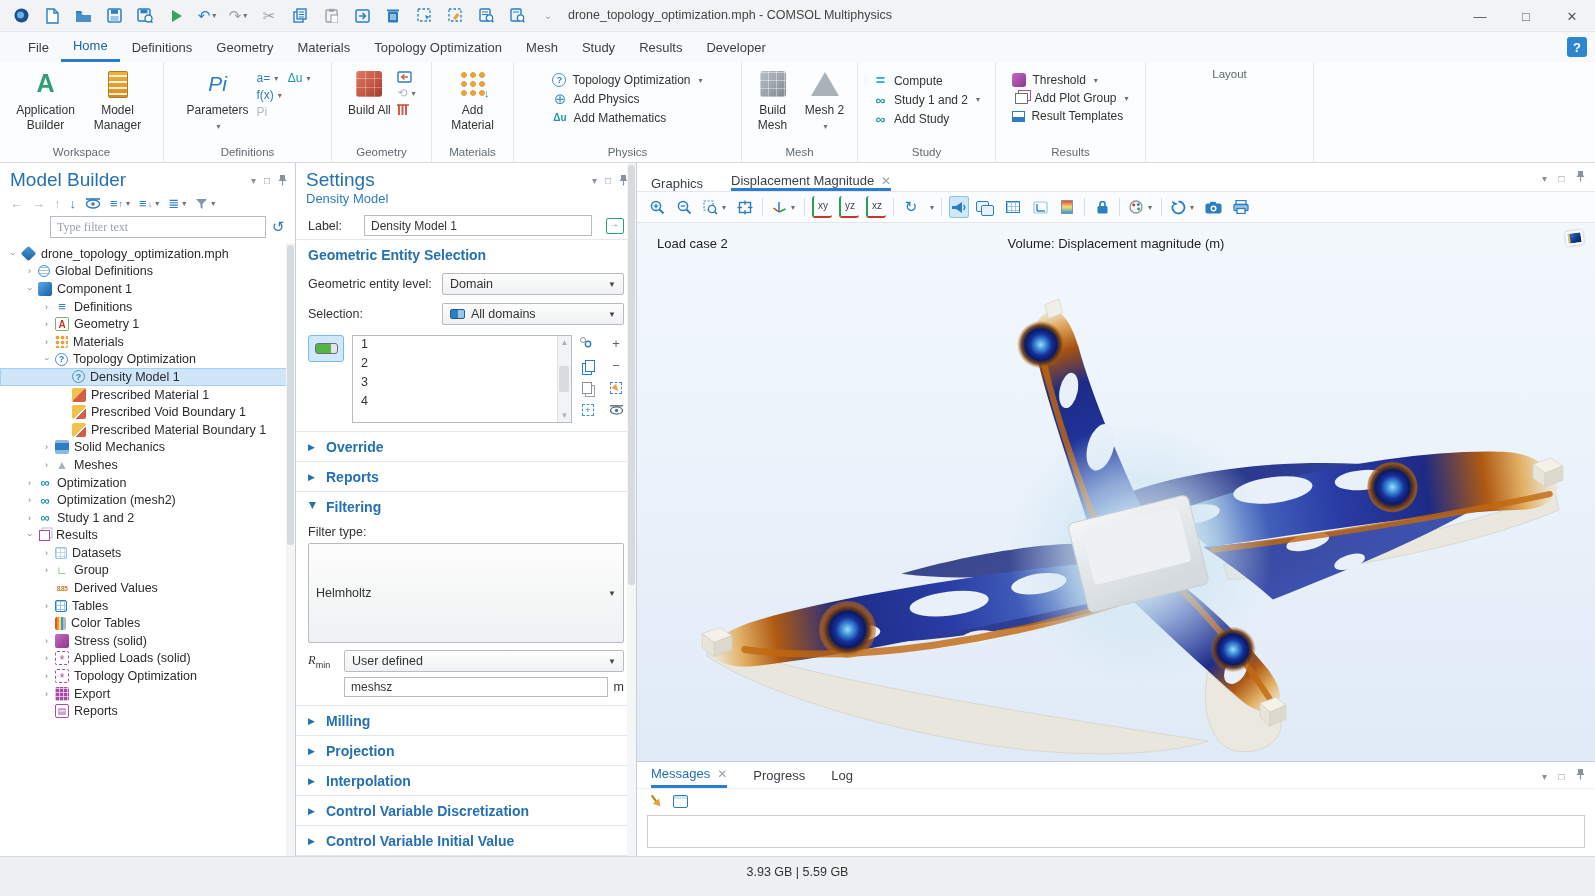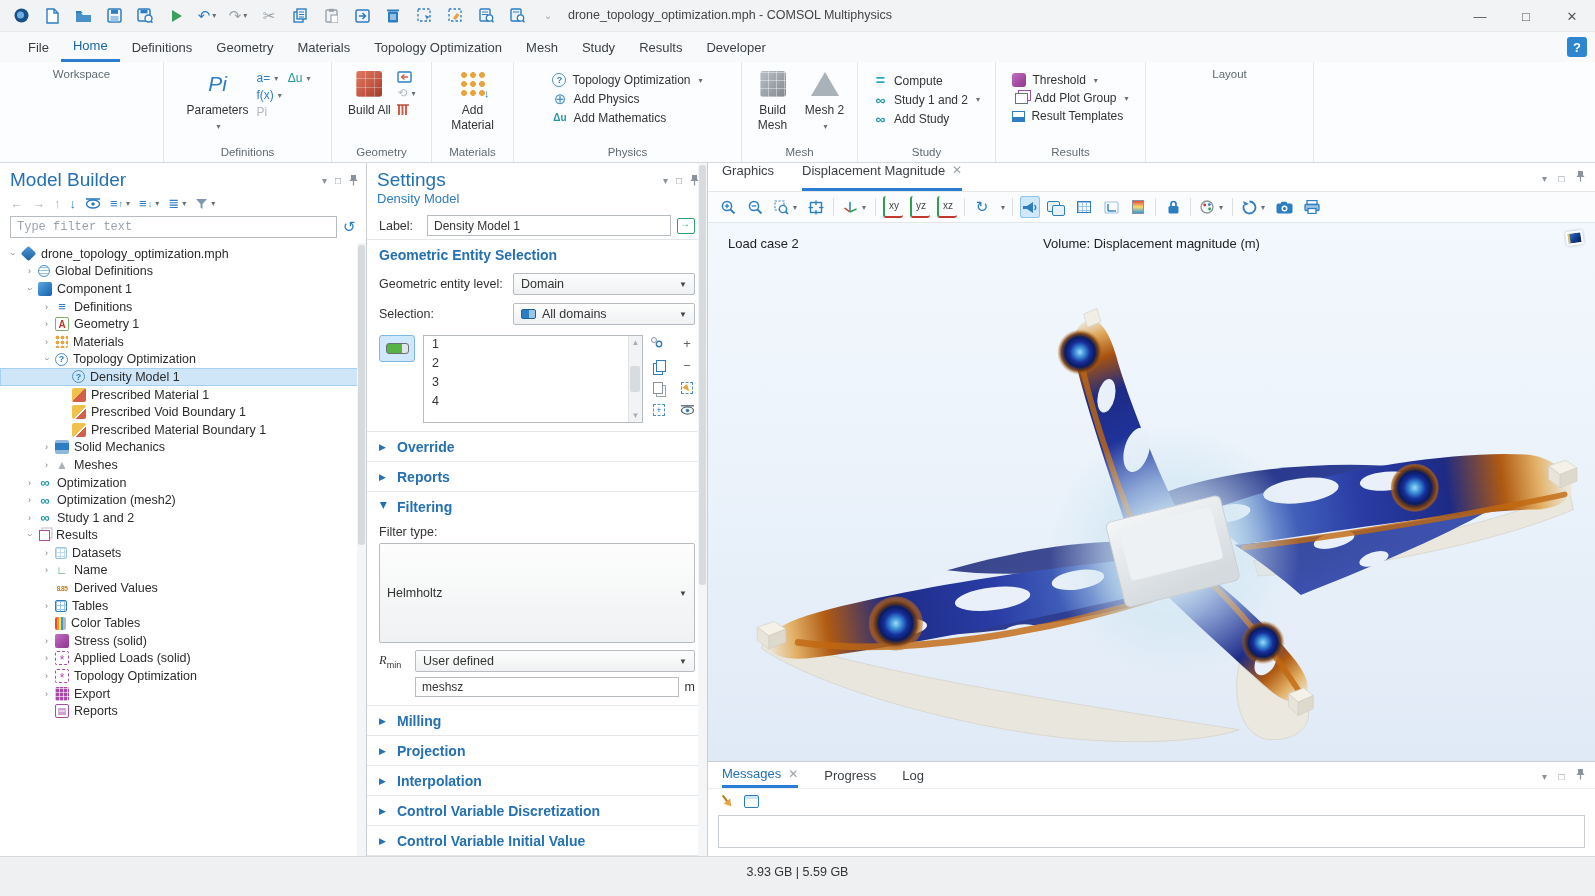--- a/index.html
+++ b/index.html
@@ -74,26 +74,26 @@
   .ri-plotstack { width:13px; height:11px; border:1.3px solid #6a7076; background:#fff; box-shadow:3px -3px 0 -1px #fff, 3px -3px 0 0 #a64ca6; margin-left:3px; }
   .ri-template { width:13px; height:11px; border:1.3px solid #2d7dc3; background:linear-gradient(180deg,#fff 55%,#2d7dc3 55%); }
 
   
   .content { display:flex; height:693px; }
   .panel-head { display:flex; align-items:center; padding:6px 8px 0 10px; }
   .panel-title { font-size:19px; color:#2470b3; flex:1; }
   .pc { color:#8a939b; font-size:10px; margin-left:8px; display:inline-flex; align-items:center;}
 
   
-  .mb { width:367px; border-right:1px solid #c9ced3; background:#fff; display:flex; flex-direction:column; position:relative; }
+  .mb { width:296px; border-right:1px solid #c9ced3; background:#fff; display:flex; flex-direction:column; position:relative; }
   .mb-toolbar { display:flex; align-items:center; gap:9px; padding:5px 10px 3px; font-size:13px; }
   .mbt { color:#2d7dc3; display:inline-flex; align-items:center; gap:1px; }
   .mbt.grey { color:#aab2b9; }
   .mb-filter { display:flex; align-items:center; gap:6px; margin:2px 10px 5px; }
-  .mb-filter input { flex:1; height:22px; border:1px solid #b6bcc2; padding:0 6px; font-size:12px; color:#333; font-family:Liberation Mono, monospace; }
+  .mb-filter input { flex:1; height:22px; border:1px solid #b6bcc2; padding:0 6px; font-size:12px; color:#333; font-family:Liberation Serif, serif;margin-left:40px; }
   .mb-filter input::placeholder { color:#9aa3ab; }
   .refresh { color:#2d7dc3; font-size:15px; transform:scaleX(-1); }
   .tree { flex:1; overflow:hidden; padding-top:2px; position:relative; }
   .trow { display:flex; align-items:center; height:17.6px; padding-left:calc(6px + var(--d)*17px); white-space:nowrap; }
   .trow.sel { background:#cfe6f8; box-shadow:inset 0 0 0 1px #a5d0f0; }
   .tw { width:13px; color:#72797f; font-size:9px; text-align:center; flex:none; }
   .tw.exp { transform:rotate(90deg); }
   .ti { width:14px; height:14px; margin:0 5px 0 2px; flex:none; display:inline-flex; align-items:center; justify-content:center; border-radius:2px; font-size:10px; }
   .tl { color:#2b2b2b; }
   .i-root { width:11px; height:11px; margin:0 7px 0 4px; border-radius:2px; transform:rotate(45deg); background:linear-gradient(135deg,#4e9ad8,#1b5f9d); }
@@ -121,21 +121,21 @@
   .i-al { border:1px dashed #a64ca6; } .i-al::before { content:"*"; color:#a64ca6; font-size:12px; line-height:5px; margin-top:5px; }
   .i-exp { background:repeating-linear-gradient(0deg,rgba(255,255,255,.6) 0 1px,transparent 1px 4px),
            repeating-linear-gradient(90deg,rgba(255,255,255,.6) 0 1px,transparent 1px 4px),#a64ca6; }
   .i-rep { border:1px solid #a64ca6; } .i-rep::before { content:"▤"; color:#a64ca6; font-size:9px; }
   .vscroll { position:absolute; right:0; top:0; bottom:0; width:9px; background:#f4f5f6; }
   .vthumb { position:absolute; right:1px; width:7px; border-radius:3px; background:#d8dbde; }
 
   
   .settings { width:341px; border-right:1px solid #c9ced3; background:#fff; display:flex; flex-direction:column; position:relative; }
   .set-sub { padding:0 10px 6px; font-size:13px; color:#2d7dc3; }
-  .frow { display:flex; align-items:center; gap:6px; padding:3px 12px; }
+  .frow { display:flex; align-items:center; gap:14px; padding:3px 12px; }
   .frow label { width:42px; color:#333; }
   .tinput { flex:1; height:21px; border:1px solid #b6bcc2; padding:0 6px; font-size:12px; font-family:inherit; color:#333; }
   .rename-ico { width:18px; height:16px; border:1.4px solid #2f9e70; border-radius:2px; position:relative; }
   .rename-ico::before { content:"→"; position:absolute; left:2px; top:-1px; font-size:10px; color:#2f9e70; }
   .sec { border-top:1px solid #e4e7ea; padding:7px 12px 6px; display:flex; align-items:center; gap:8px; }
   .sec .sarrow { color:#2470b3; font-size:9px; width:10px; }
   .sec .stitle { color:#2470b3; font-size:14px; font-weight:bold; }
   .setrow { display:flex; align-items:center; padding:4px 12px; gap:6px; }
   .setrow .lab { width:128px; }
   .dropdown { flex:1; height:22px; border:1px solid #b6bcc2; border-radius:2px; background:linear-gradient(#fdfdfd,#eff1f2);
@@ -166,21 +166,21 @@
   .rmin-row { display:flex; align-items:center; gap:8px; padding:3px 12px; }
   .rmin { width:28px; font-size:12.5px; }
   .rmin i { font-family:"Liberation Serif", serif; }
   .rmin sub { font-size:9px; }
   .unit-row { display:flex; align-items:center; gap:6px; padding:2px 12px 8px 48px; }
   .unit-row .tinput { height:20px; }
 
   
   .rightcol { flex:1; display:flex; flex-direction:column; min-width:0; }
   .gtabs { height:29px; background:#fff; display:flex; align-items:stretch; padding-left:14px; gap:28px; border-bottom:1px solid #e4e7ea; position:relative; }
-  .gtab { display:flex; align-items:flex-start; gap:7px; font-size:13px; color:#3a3f44; }
+  .gtab { display:flex; align-items:flex-end; gap:7px; font-size:13px; color:#3a3f44; }
   .gtab.active { border-bottom:3px solid #2b7cd3; }
   .gtab .closex { color:#9aa3ab; font-size:12px; }
   .gtab-ctrls { position:absolute; right:10px; top:7px; }
   .gtoolbar { height:31px; background:#fbfcfd; border-bottom:1px solid #e4e7ea; display:flex; align-items:center; gap:7px; padding:0 10px; }
   .gt { display:inline-flex; align-items:center; justify-content:center; height:22px; min-width:20px; color:#2d7dc3; gap:2px; border-radius:3px; padding:0 2px;}
   .gt.active { background:#cfe8fb; box-shadow:inset 0 0 0 1px #8fc3ea; }
   .gt svg { display:block; }
   .gsep { width:1px; height:18px; background:#dcdfe2; }
   .axchip { font-size:10px; color:#444; border-left:2px solid #2e9e4f; border-bottom:2px solid #c0392b; padding:0 3px 1px 3px; line-height:11px; }
   .rot::before { content:"↻"; font-size:15px; color:#2d7dc3; }
@@ -341,20 +341,32 @@
   <span class="menu-item">Topology Optimization</span>
   <span class="menu-item">Mesh</span>
   <span class="menu-item">Study</span>
   <span class="menu-item">Results</span>
   <span class="menu-item">Developer</span>
   <span class="help-btn">?</span>
 </div>
 
 <div class="ribbon">
   <div class="rgroup" style="width:164px">
+    <div class="rbody">
+      <div class="bigbtn">
+        <span class="bico ico-A"></span>
+        <span>Application Builder</span>
+      </div>
+      <div class="bigbtn">
+        <span class="bico">
+            <span class="ico-cab"></span>
+          </span>
+        <span>Model Manager</span>
+      </div>
+    </div>
     <div class="rcap">Workspace</div>
   </div>
 
 
   <div class="rgroup" style="width:168px">
     <div class="rbody">
       <div class="bigbtn">
         <span class="bico ico-pi"></span>
         <span><span>Parameters</span> <span class="chev">▾</span></span>
       </div>
@@ -637,21 +649,21 @@
           <span class="tl">Results</span>
         </div>
       <div class="trow" style="--d:2">
           <span class="tw">›</span>
           <span class="ti i-data"></span>
           <span class="tl">Datasets</span>
         </div>
       <div class="trow" style="--d:2">
           <span class="tw">›</span>
           <span class="ti i-views"></span>
-          <span class="tl">Name</span>
+          <span class="tl">Group</span>
         </div>
       <div class="trow" style="--d:2">
           <span class="tw"></span>
           <span class="ti i-dv"></span>
           <span class="tl">Derived Values</span>
         </div>
       <div class="trow" style="--d:2">
           <span class="tw">›</span>
           <span class="ti i-tab"></span>
           <span class="tl">Tables</span>

